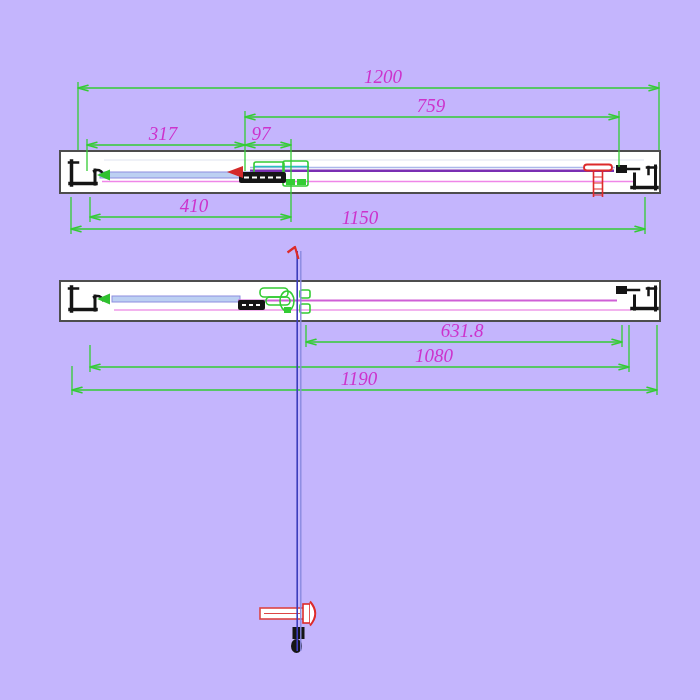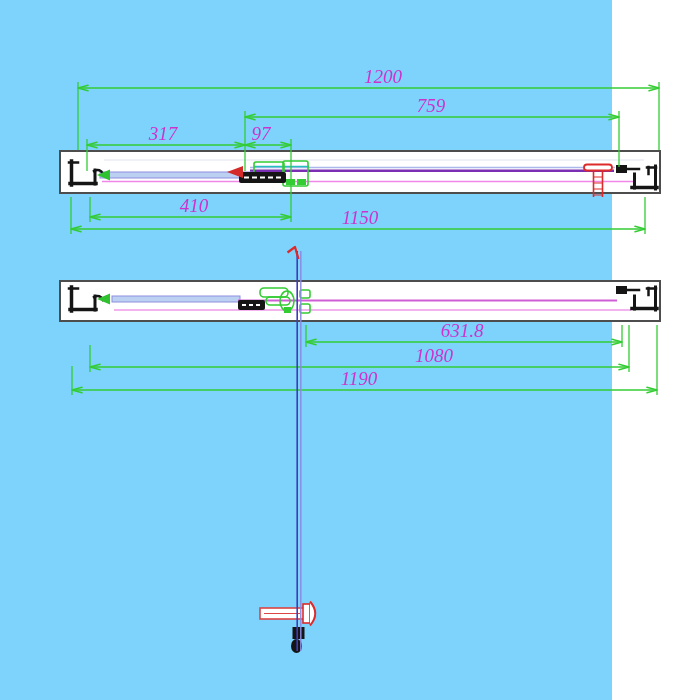--- a/index.html
+++ b/index.html
@@ -1,16 +1,16 @@
 <!DOCTYPE html>
 <html><head>
 <meta charset="utf-8">
 <style>
   html,body{margin:0;padding:0;background:#ffffff;}
-  .stage{width:612px;height:700px;position:relative;background:#7dd3fc;font-family:"Liberation Sans",sans-serif;text-align:right;}
+  .stage{width:700px;height:700px;position:relative;background:#c4b5fd;font-family:"Liberation Sans",sans-serif;text-align:right;}
   .dl{stroke:#33cc33;stroke-width:1.3;fill:none;}
   .ar{stroke:#33cc33;stroke-width:1.4;fill:none;stroke-linejoin:round;stroke-linecap:round;}
   .dt{font-family:"Liberation Serif",serif;font-style:italic;font-size:19px;fill:#cc33cc;}
   .go{stroke:#33cc33;stroke-width:1.6;fill:none;}
   .blk{stroke:#151515;fill:none;stroke-linecap:square;}
 </style>
 </head>
 <body>
 
 <div class="stage">

